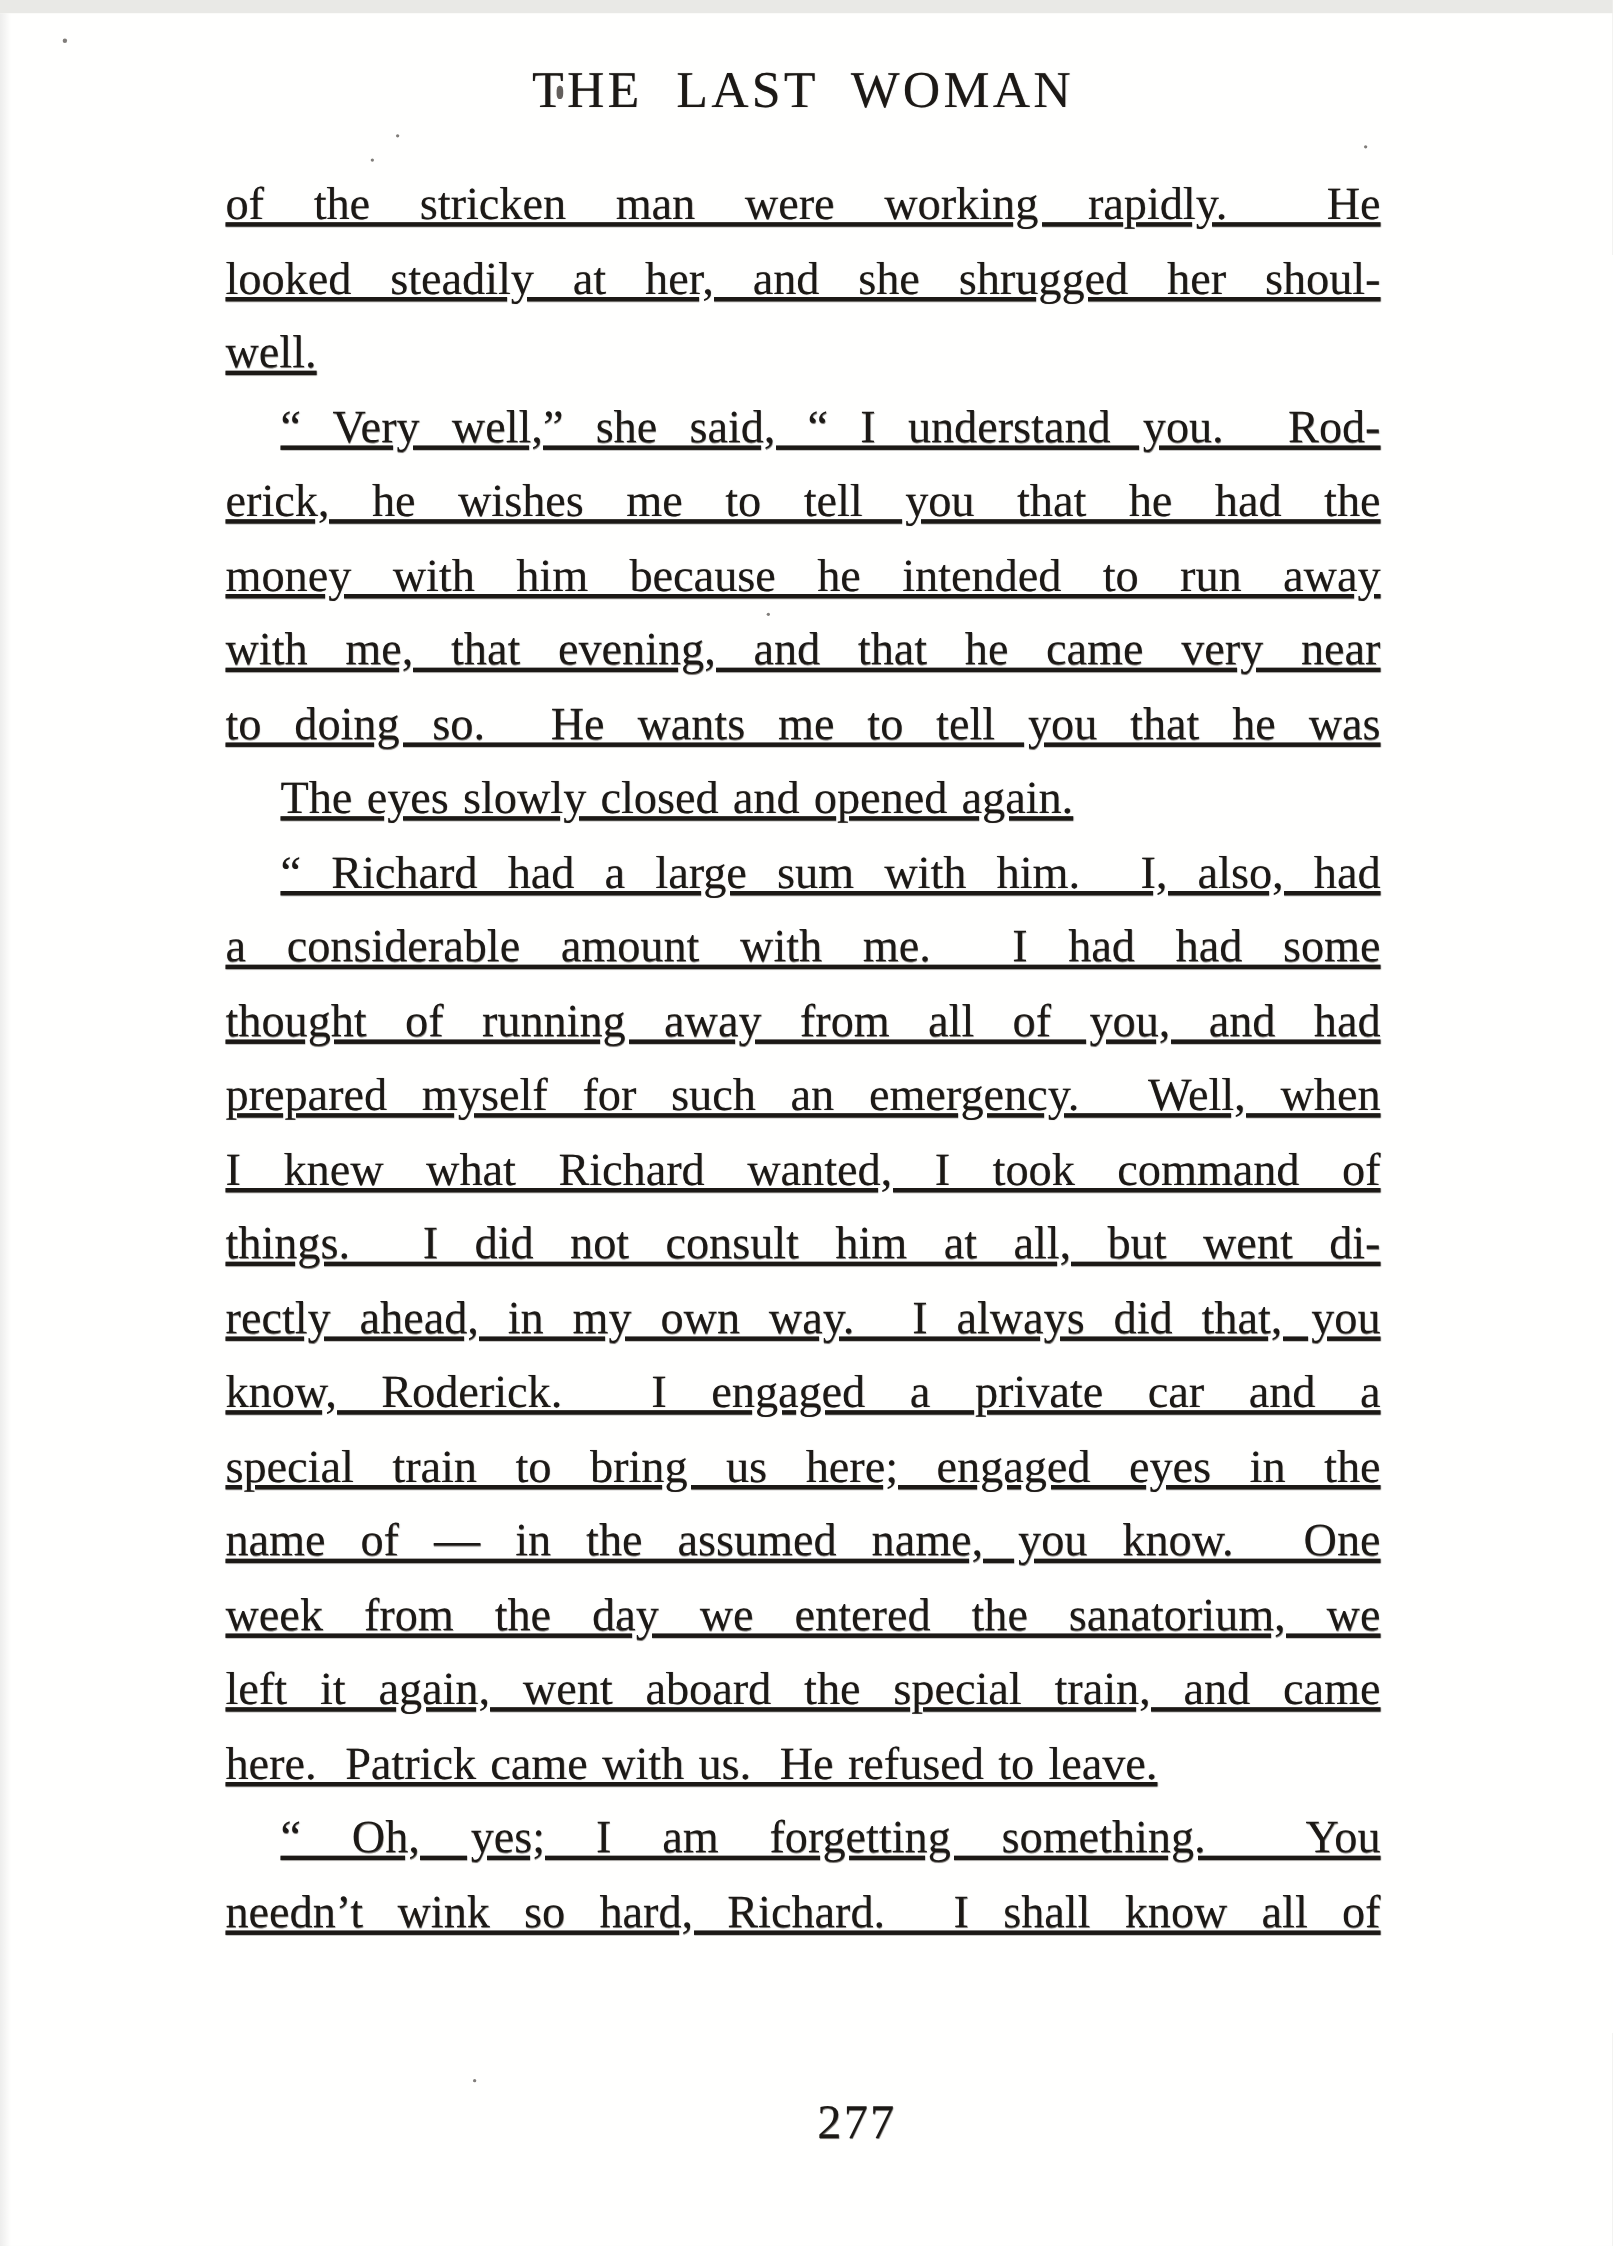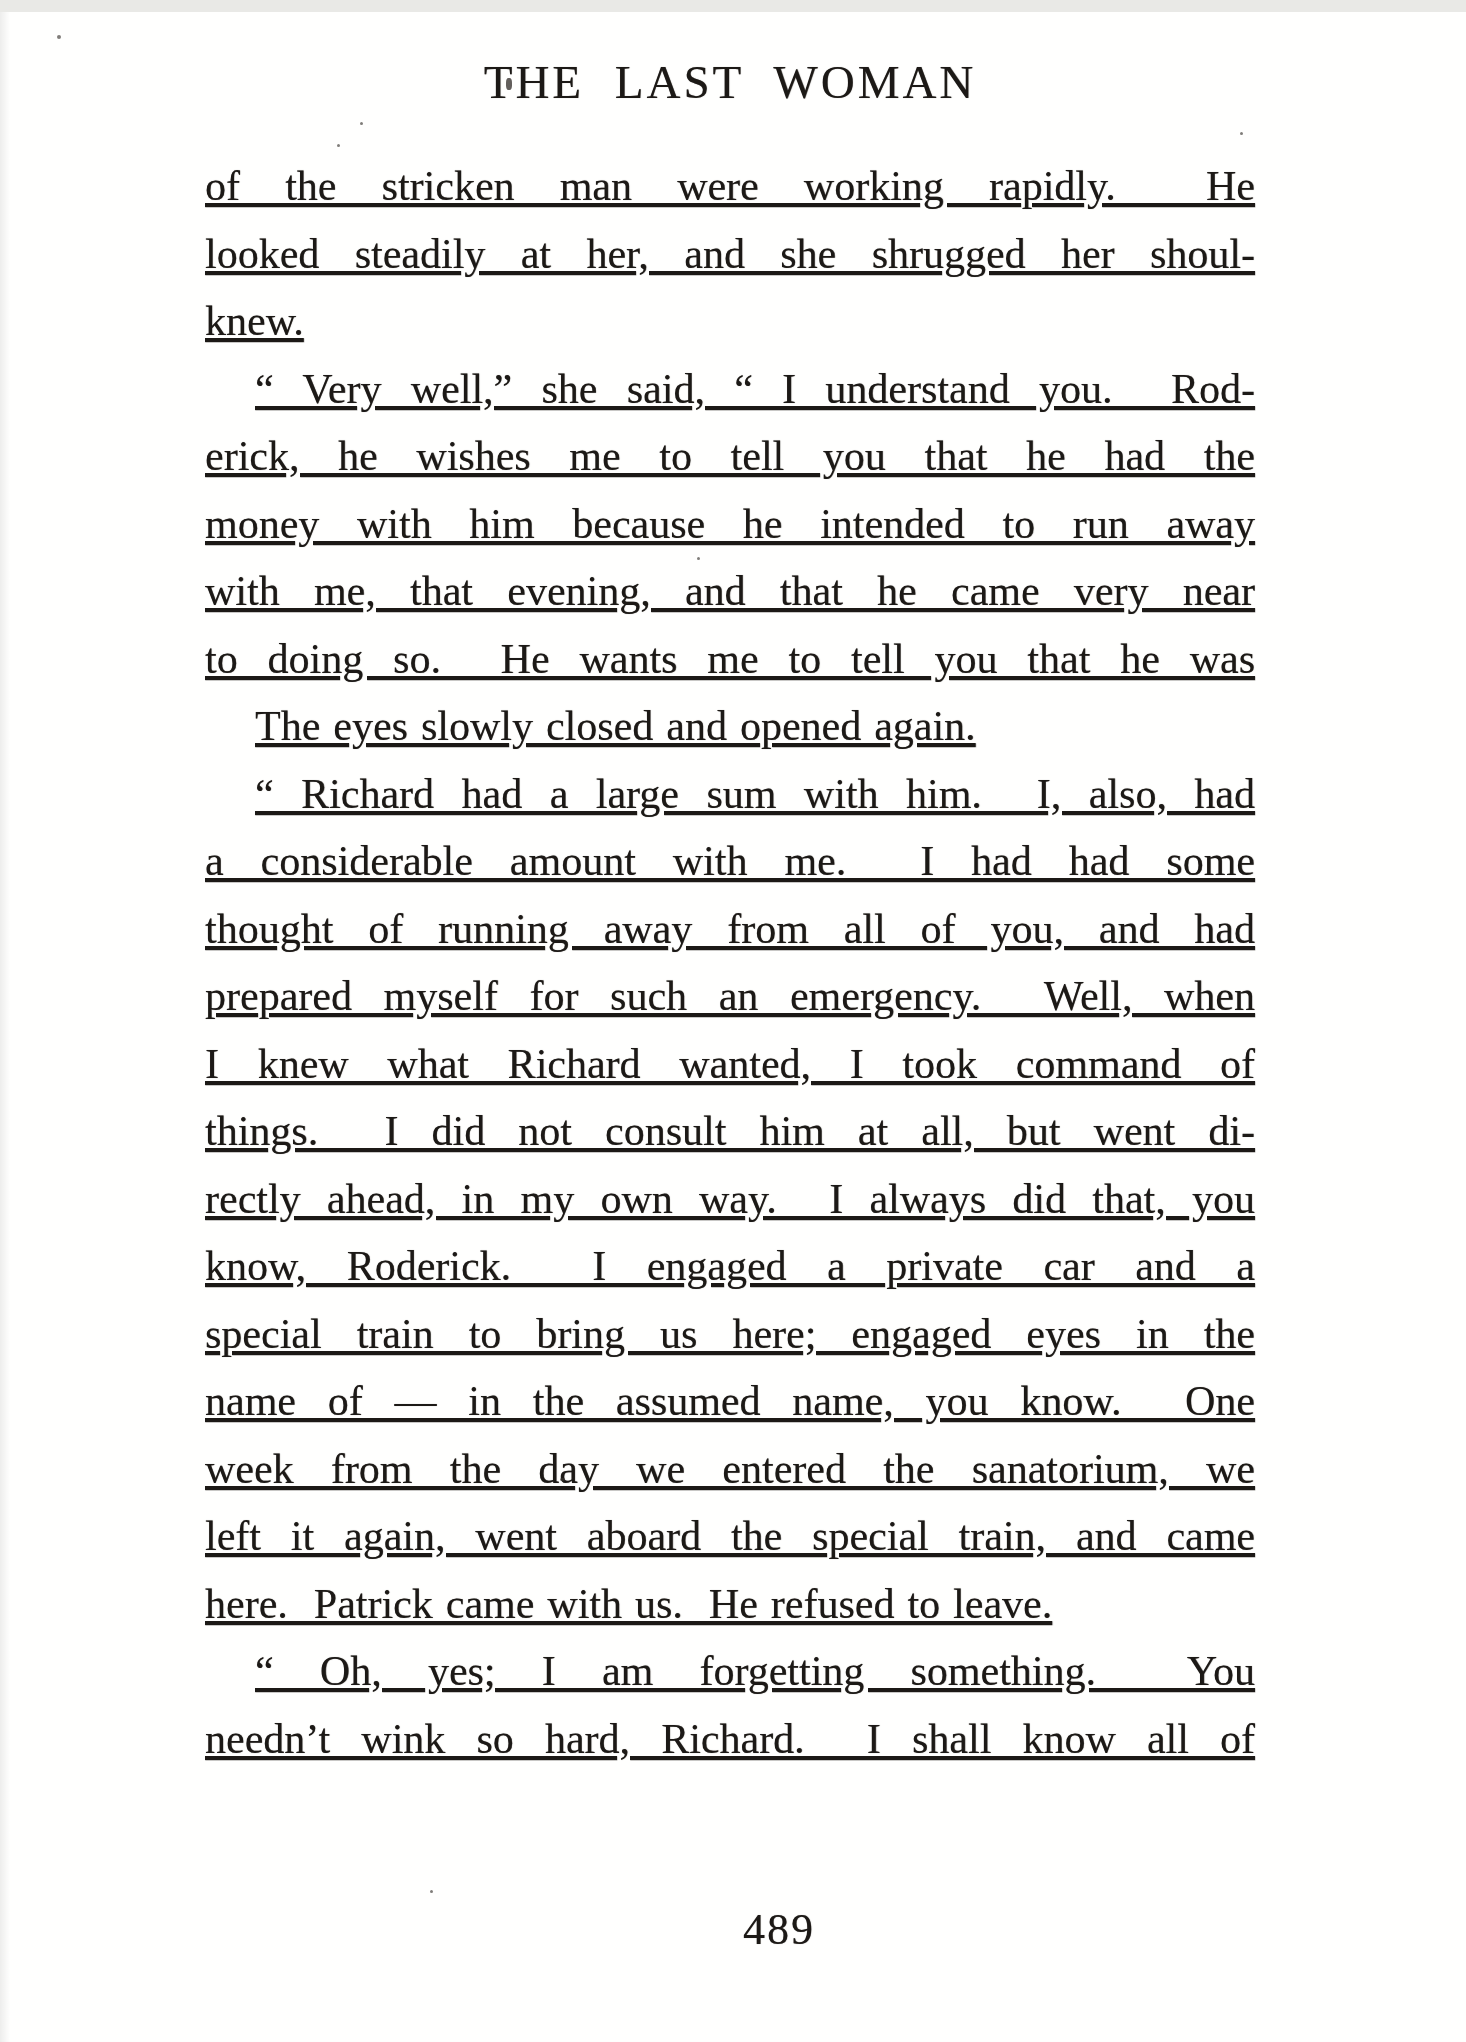--- a/index.html
+++ b/index.html
@@ -69,21 +69,21 @@
 
 <div class="page" style="--ink: #1c1916; --paper: #fffffe;">
   <div class="edge-left"></div>
   <div class="edge-bottom"></div>
 
   <div class="running-header">THE LAST WOMAN</div>
 
   <div class="page-text">
       <div class="line j">of the stricken man were working rapidly.  He</div>
       <div class="line j">looked steadily at her, and she shrugged her shoul-</div>
-      <div class="line">knew.</div>
+      <div class="line">well.</div>
       <div class="line j indent">“ Very well,” she said, “ I understand you.  Rod-</div>
       <div class="line j">erick, he wishes me to tell you that he had the</div>
       <div class="line j">money with him because he intended to run away</div>
       <div class="line j">with me, that evening, and that he came very near</div>
       <div class="line j">to doing so.  He wants me to tell you that he was</div>
       <div class="line indent">The eyes slowly closed and opened again.</div>
       <div class="line j indent">“ Richard had a large sum with him.  I, also, had</div>
       <div class="line j">a considerable amount with me.  I had had some</div>
       <div class="line j">thought of running away from all of you, and had</div>
       <div class="line j">prepared myself for such an emergency.  Well, when</div>
@@ -93,21 +93,21 @@
       <div class="line j">know, Roderick.  I engaged a private car and a</div>
       <div class="line j">special train to bring us here; engaged eyes in the</div>
       <div class="line j">name of — in the assumed name, you know.  One</div>
       <div class="line j">week from the day we entered the sanatorium, we</div>
       <div class="line j">left it again, went aboard the special train, and came</div>
       <div class="line">here.  Patrick came with us.  He refused to leave.</div>
       <div class="line j indent">“ Oh, yes; I am forgetting something.  You</div>
       <div class="line j">needn’t wink so hard, Richard.  I shall know all of</div>
     </div>
 
-  <div class="page-number">489</div>
+  <div class="page-number">277</div>
 
   <div class="speck" style="left:57px;  top:23px;   width:4px; height:4px;"></div>
   <div class="speck" style="left:360px; top:110px;  width:3px; height:3px;"></div>
   <div class="speck" style="left:337px; top:132px;  width:3px; height:3px;"></div>
   <div class="speck" style="left:506px; top:66px;   width:6px; height:12px; border-radius:40%; opacity:0.8;"></div>
   <div class="speck" style="left:697px; top:545px;  width:3px; height:3px;"></div>
   <div class="speck" style="left:560px; top:1466px; width:5px; height:3px; border-radius:40%;"></div>
   <div class="speck" style="left:430px; top:1878px; width:3px; height:3px;"></div>
   <div class="speck" style="left:1240px;top:120px;  width:3px; height:3px;"></div>
 </div>

